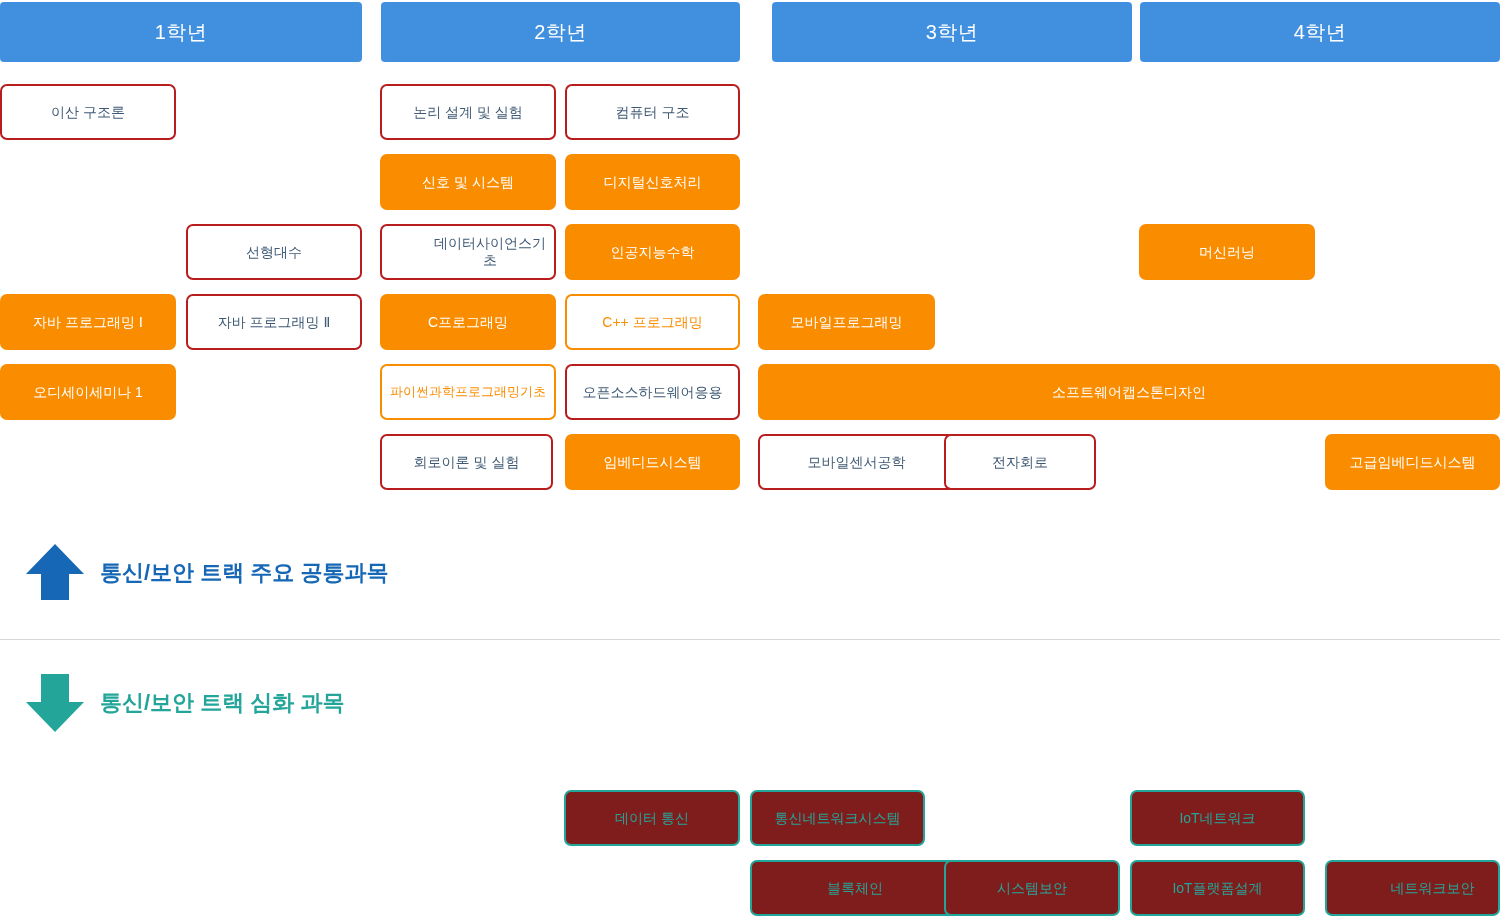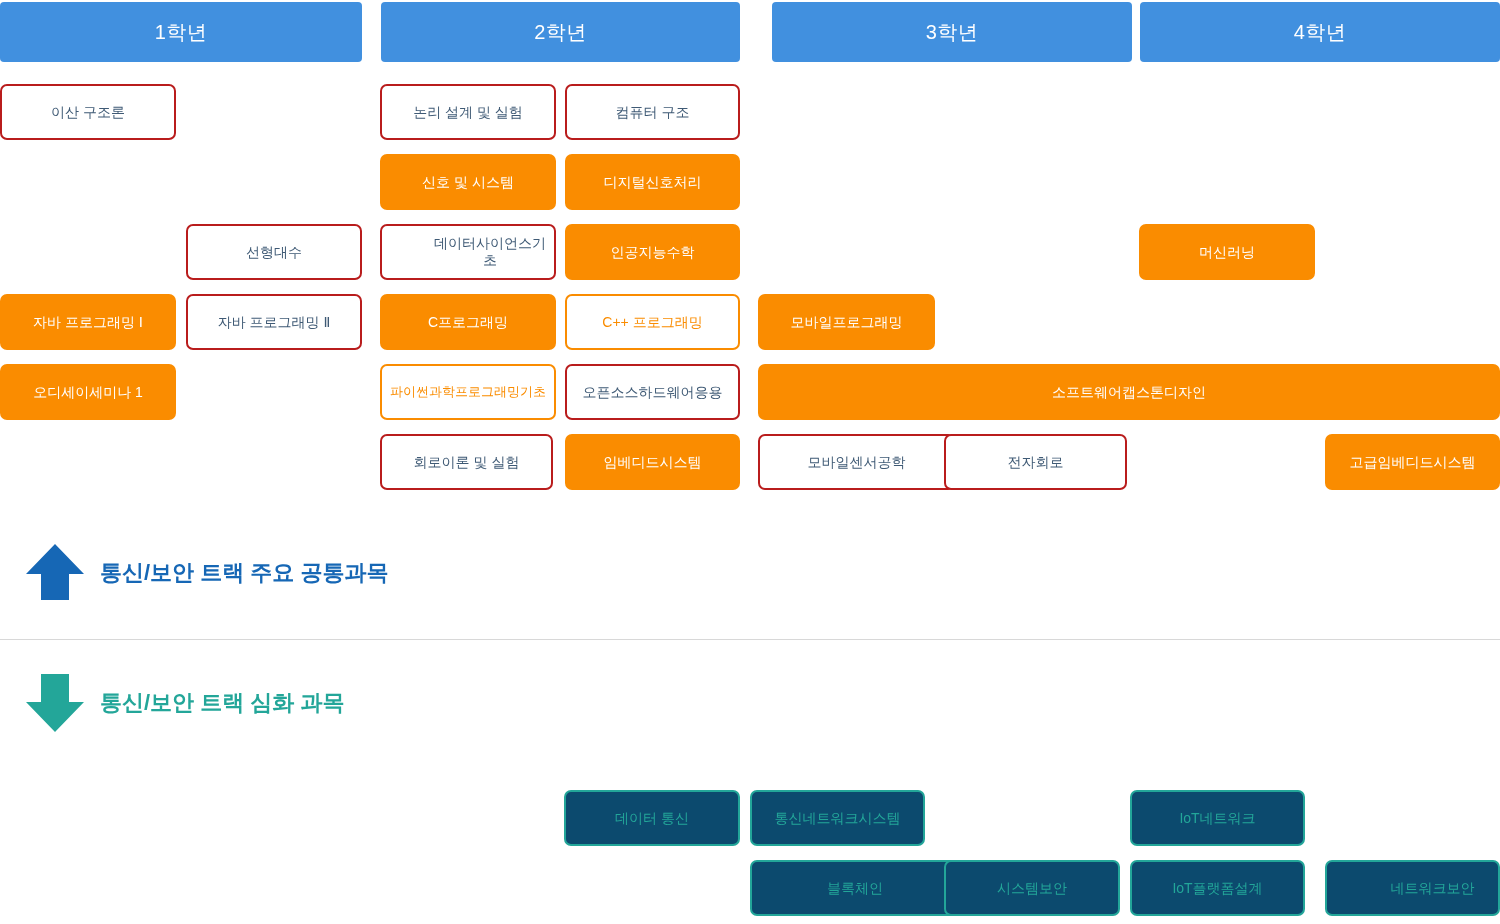--- a/index.html
+++ b/index.html
@@ -47,21 +47,21 @@
     background:#fa8c00;
     border:2px solid #fa8c00;
     color:#ffffff;
   }
   .course.outline-orange{
     background:#ffffff;
     border:2px solid #fa8c00;
     color:#fa8c00;
   }
   .course.teal{
-    background:#0c4a6e;
+    background:#7f1d1d;
     border:2px solid #23a699;
     color:#23a699;
   }
   .course.small{font-size:13px;}
 
   
   .divider{
     position:absolute;
     height:1px;
     background:#d8d8d8;
@@ -157,21 +157,21 @@
 
   <div class="course plain" style="left:380px;top:434px;width:173px;">
     <span>회로이론 및 실험</span>
   </div>
   <div class="course filled" style="left:565px;top:434px;width:175px;">
     <span>임베디드시스템</span>
   </div>
   <div class="course plain" style="left:758px;top:434px;width:197px;">
     <span>모바일센서공학</span>
   </div>
-  <div class="course plain" style="left:944px;top:434px;width:183px;">
+  <div class="course plain" style="left:944px;top:434px;width:152px;">
     <span>전자회로</span>
   </div>
   <div class="course filled" style="left:1325px;top:434px;width:175px;">
     <span>고급임베디드시스템</span>
   </div>
 
   <div class="arrow" style="left:26px;top:544px;">
     <svg width="58" height="56" viewBox="0 0 58 56" aria-hidden="true">
       <polygon points="29,0 58,30 43,30 43,56 15,56 15,30 0,30" fill="#1667b5"></polygon>
     </svg>

